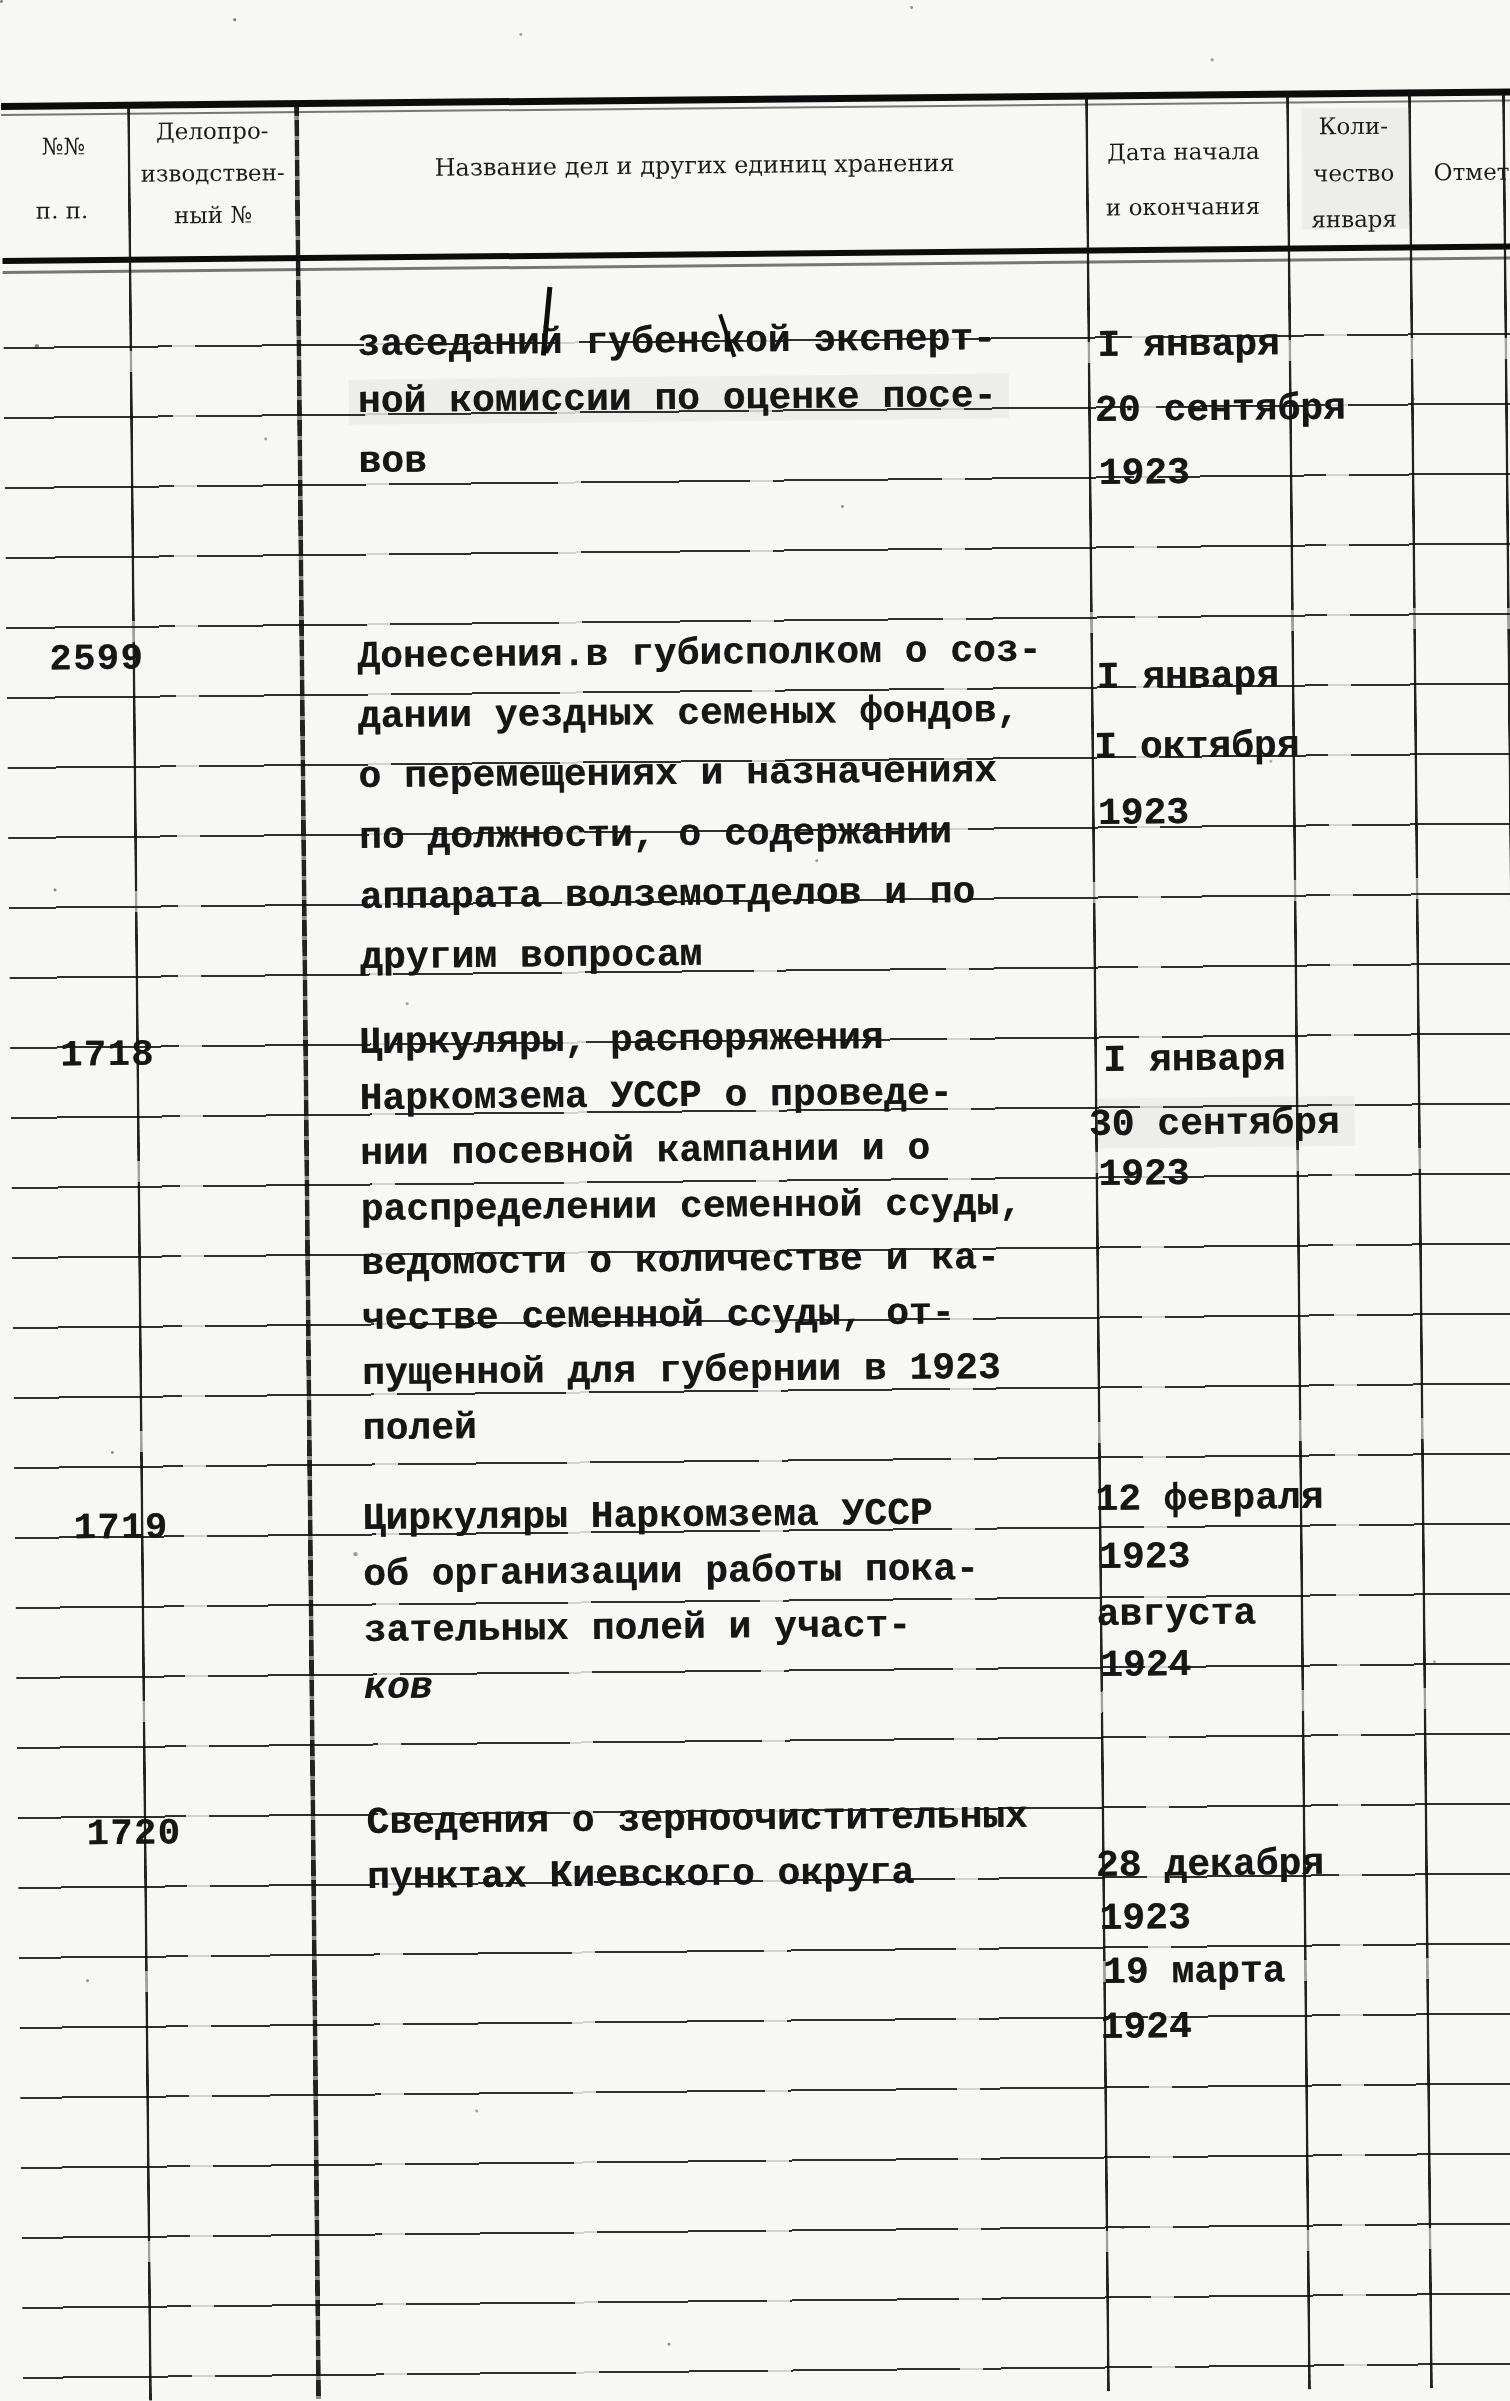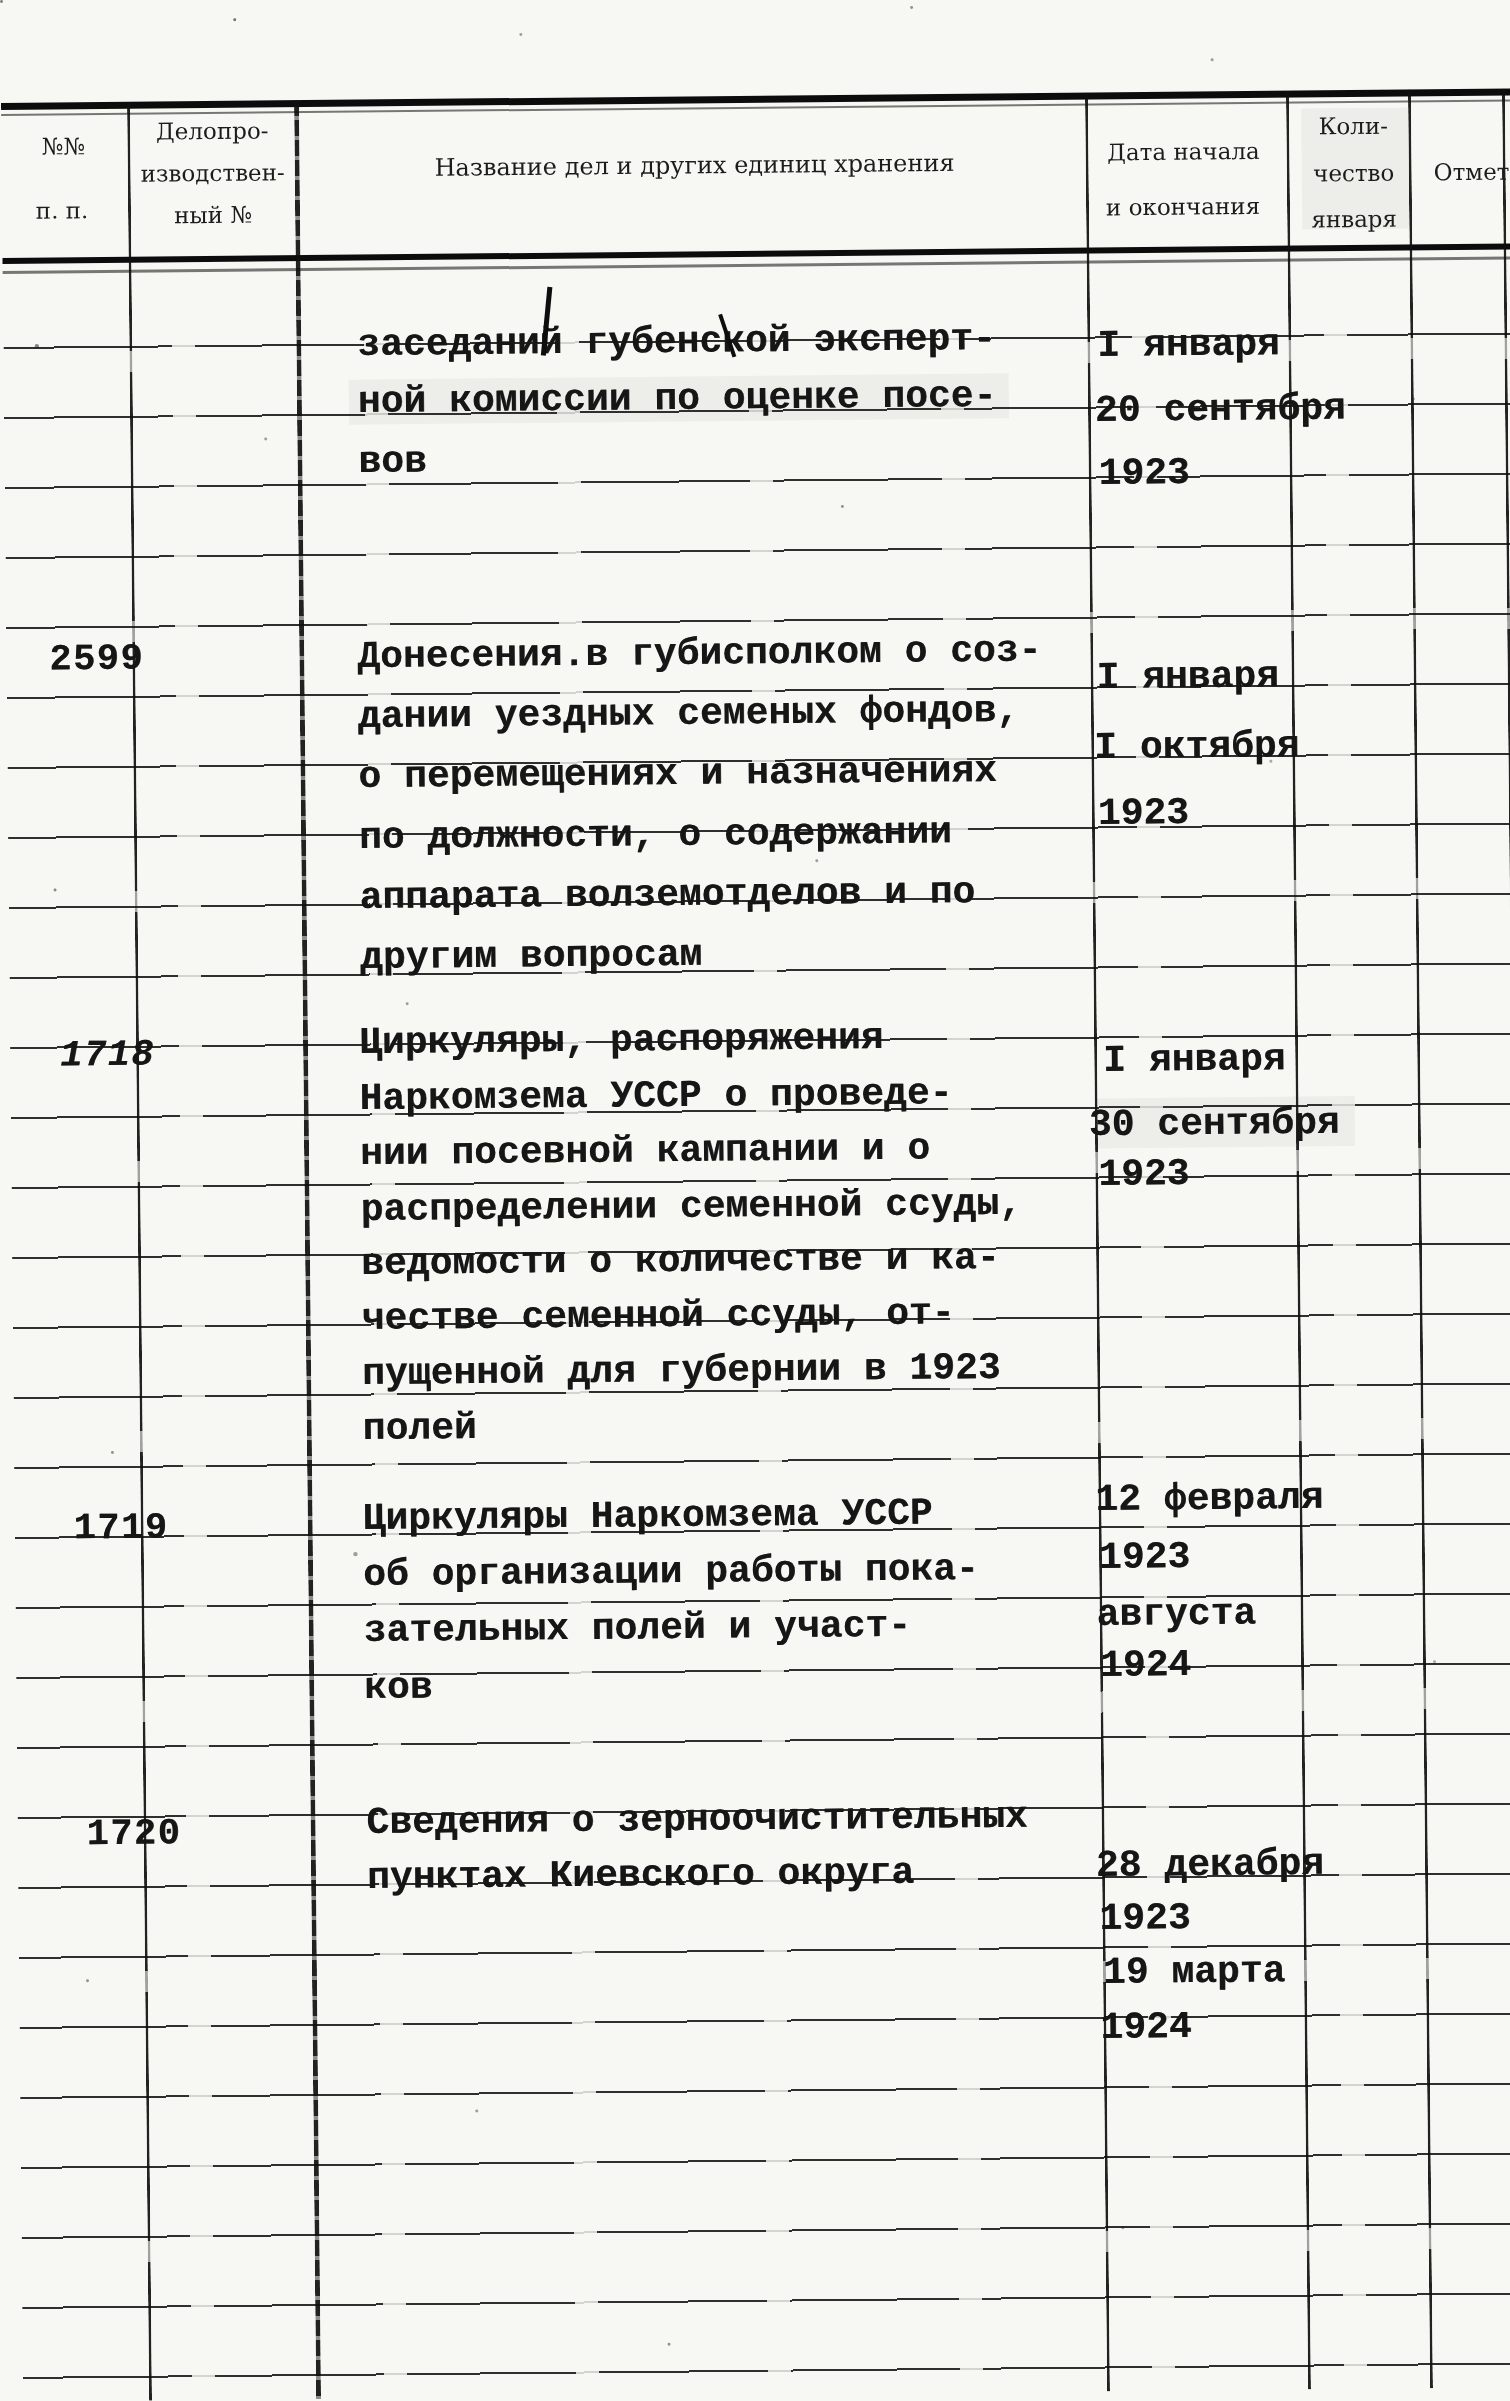--- a/index.html
+++ b/index.html
@@ -101,38 +101,38 @@
   <div class="typed" style="left:351px;top:660px;">Донесения.в губисполком о соз-</div>
   <div class="typed" style="left:351px;top:720px;">дании уездных семеных фондов,</div>
   <div class="typed" style="left:351px;top:780px;">о перемещениях и назначениях</div>
   <div class="typed" style="left:351px;top:841px;">по должности, о содержании</div>
   <div class="typed" style="left:351px;top:901px;">аппарата волземотделов и по</div>
   <div class="typed" style="left:351px;top:961px;">другим вопросам</div>
   <div class="typed" style="left:1090px;top:688px;">I января</div>
   <div class="typed" style="left:1087px;top:758px;">I октября</div>
   <div class="typed" style="left:1090px;top:824px;">1923</div>
 
-  <div class="typed num" style="left:50px;top:1056px;font-style:italic;">1718</div>
+  <div class="typed num" style="left:50px;top:1056px;">1718</div>
   <div class="typed" style="left:349px;top:1046px;">Циркуляры, распоряжения</div>
   <div class="typed" style="left:349px;top:1102px;">Наркомзема УССР о проведе-</div>
   <div class="typed" style="left:349px;top:1157px;">нии посевной кампании и о</div>
   <div class="typed" style="left:349px;top:1213px;">распределении семенной ссуды,</div>
   <div class="typed" style="left:349px;top:1267px;">ведомости о количестве и ка-</div>
   <div class="typed" style="left:349px;top:1322px;">честве семенной ссуды, от-</div>
   <div class="typed" style="left:349px;top:1377px;">пущенной для губернии в 1923</div>
   <div class="typed" style="left:349px;top:1432px;">полей</div>
   <div class="typed" style="left:1093px;top:1071px;">I января</div>
   <div class="typed" style="left:1078px;top:1135px;">30 сентября</div>
   <div class="typed" style="left:1087px;top:1185px;">1923</div>
 
   <div class="typed num" style="left:59px;top:1529px;">1719</div>
   <div class="typed" style="left:348px;top:1522px;">Циркуляры Наркомзема УССР</div>
   <div class="typed" style="left:348px;top:1578px;">об организации работы пока-</div>
   <div class="typed" style="left:348px;top:1634px;">зательных полей и участ-</div>
-  <div class="typed" style="left:348px;top:1691px;">ков</div>
+  <div class="typed" style="left:348px;top:1691px;font-style:italic;">ков</div>
   <div class="typed" style="left:1081px;top:1510px;">12 февраля</div>
   <div class="typed" style="left:1084px;top:1568px;">1923</div>
   <div class="typed" style="left:1081px;top:1625px;">августа</div>
   <div class="typed" style="left:1084px;top:1676px;">1924</div>
 
   <div class="typed num" style="left:69px;top:1835px;">1720</div>
   <div class="typed" style="left:349px;top:1826px;">Сведения о зерноочистительных</div>
   <div class="typed" style="left:349px;top:1881px;">пунктах Киевского округа</div>
   <div class="typed" style="left:1078px;top:1876px;">28 декабря</div>
   <div class="typed" style="left:1081px;top:1929px;">1923</div>

